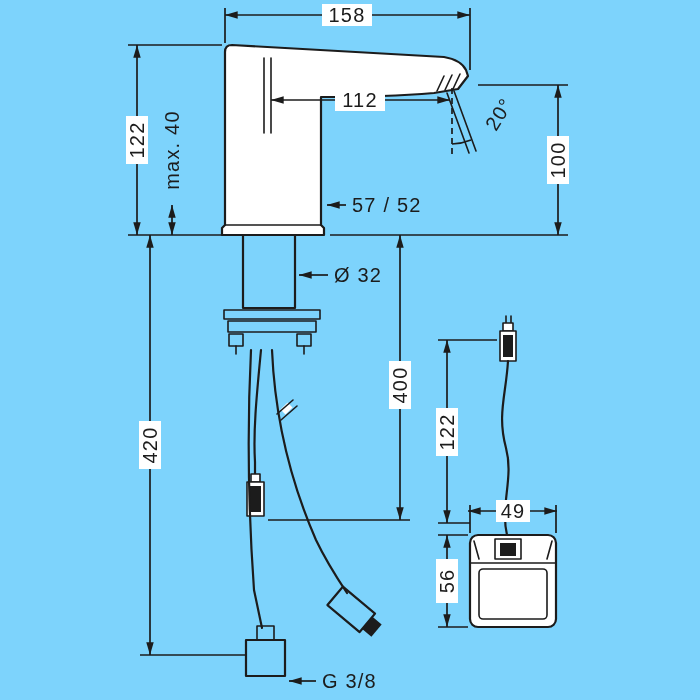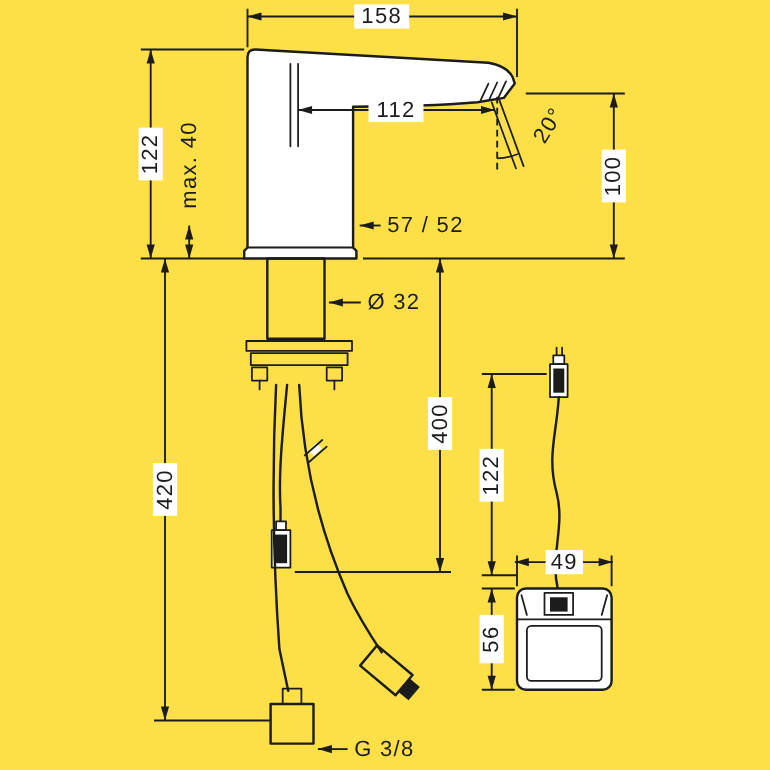--- a/index.html
+++ b/index.html
@@ -1,20 +1,20 @@
 <!DOCTYPE html>
 <html><head>
 <meta charset="utf-8">
 <style>
   html, body { margin: 0; padding: 0; background: #ffffff; }
   .canvas {
     position: relative;
     width: 700px;
     height: 700px;
-    background: #fde047;
+    background: #7dd3fc;
     overflow: hidden;
   }
   svg { display: block; }
   text {
     font-family: "Liberation Sans", "DejaVu Sans", sans-serif;
     font-size: 20px;
     letter-spacing: 1.2px;
     fill: #1c1c1c;
   }
   .obj  { stroke: #1c1c1c; fill: none; stroke-width: 2.2; stroke-linecap: round; stroke-linejoin: round; }

